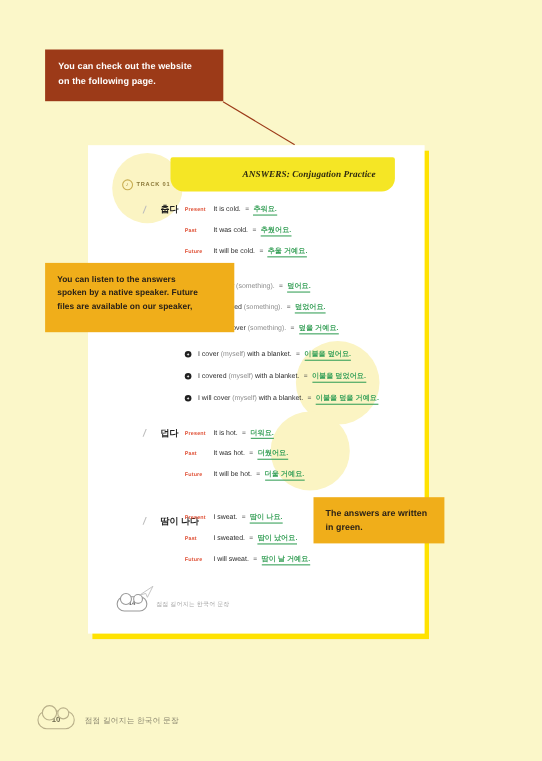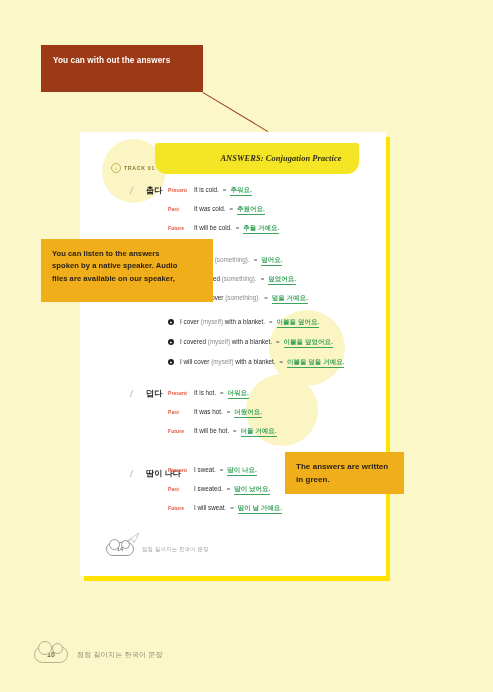--- a/index.html
+++ b/index.html
@@ -286,26 +286,27 @@
         <span>14</span>
       </span>
       <span id="footer-kor">점점 길어지는 한국어 문장</span>
     </div>
     <svg id="footer-mark" viewBox="0 0 14 12">
       <path d="M1 9 L13 1 L8 11 L6.5 7.5 Z" fill="none" stroke="#BDBDBD" stroke-width="0.8"></path>
     </svg>
   </div>
 
   <div class="callout" id="callout-next-page">
-    <span class="txt">You can with out the answers</span>
+    <span class="txt">You can check out the website</span>
+    <span class="txt">on the following page.</span>
   </div>
 
   <div class="callout" id="callout-audio">
     <span class="txt">You can listen to the answers</span>
-    <span class="txt">spoken by a native speaker. Audio</span>
+    <span class="txt">spoken by a native speaker. Future</span>
     <span class="txt">files are available on our speaker,</span>
   </div>
 
   <div class="callout" id="callout-green">
     <span class="txt">The answers are written</span>
     <span class="txt">in green.</span>
   </div>
 
   <div id="page-footer">
     <span class="cloud2">

